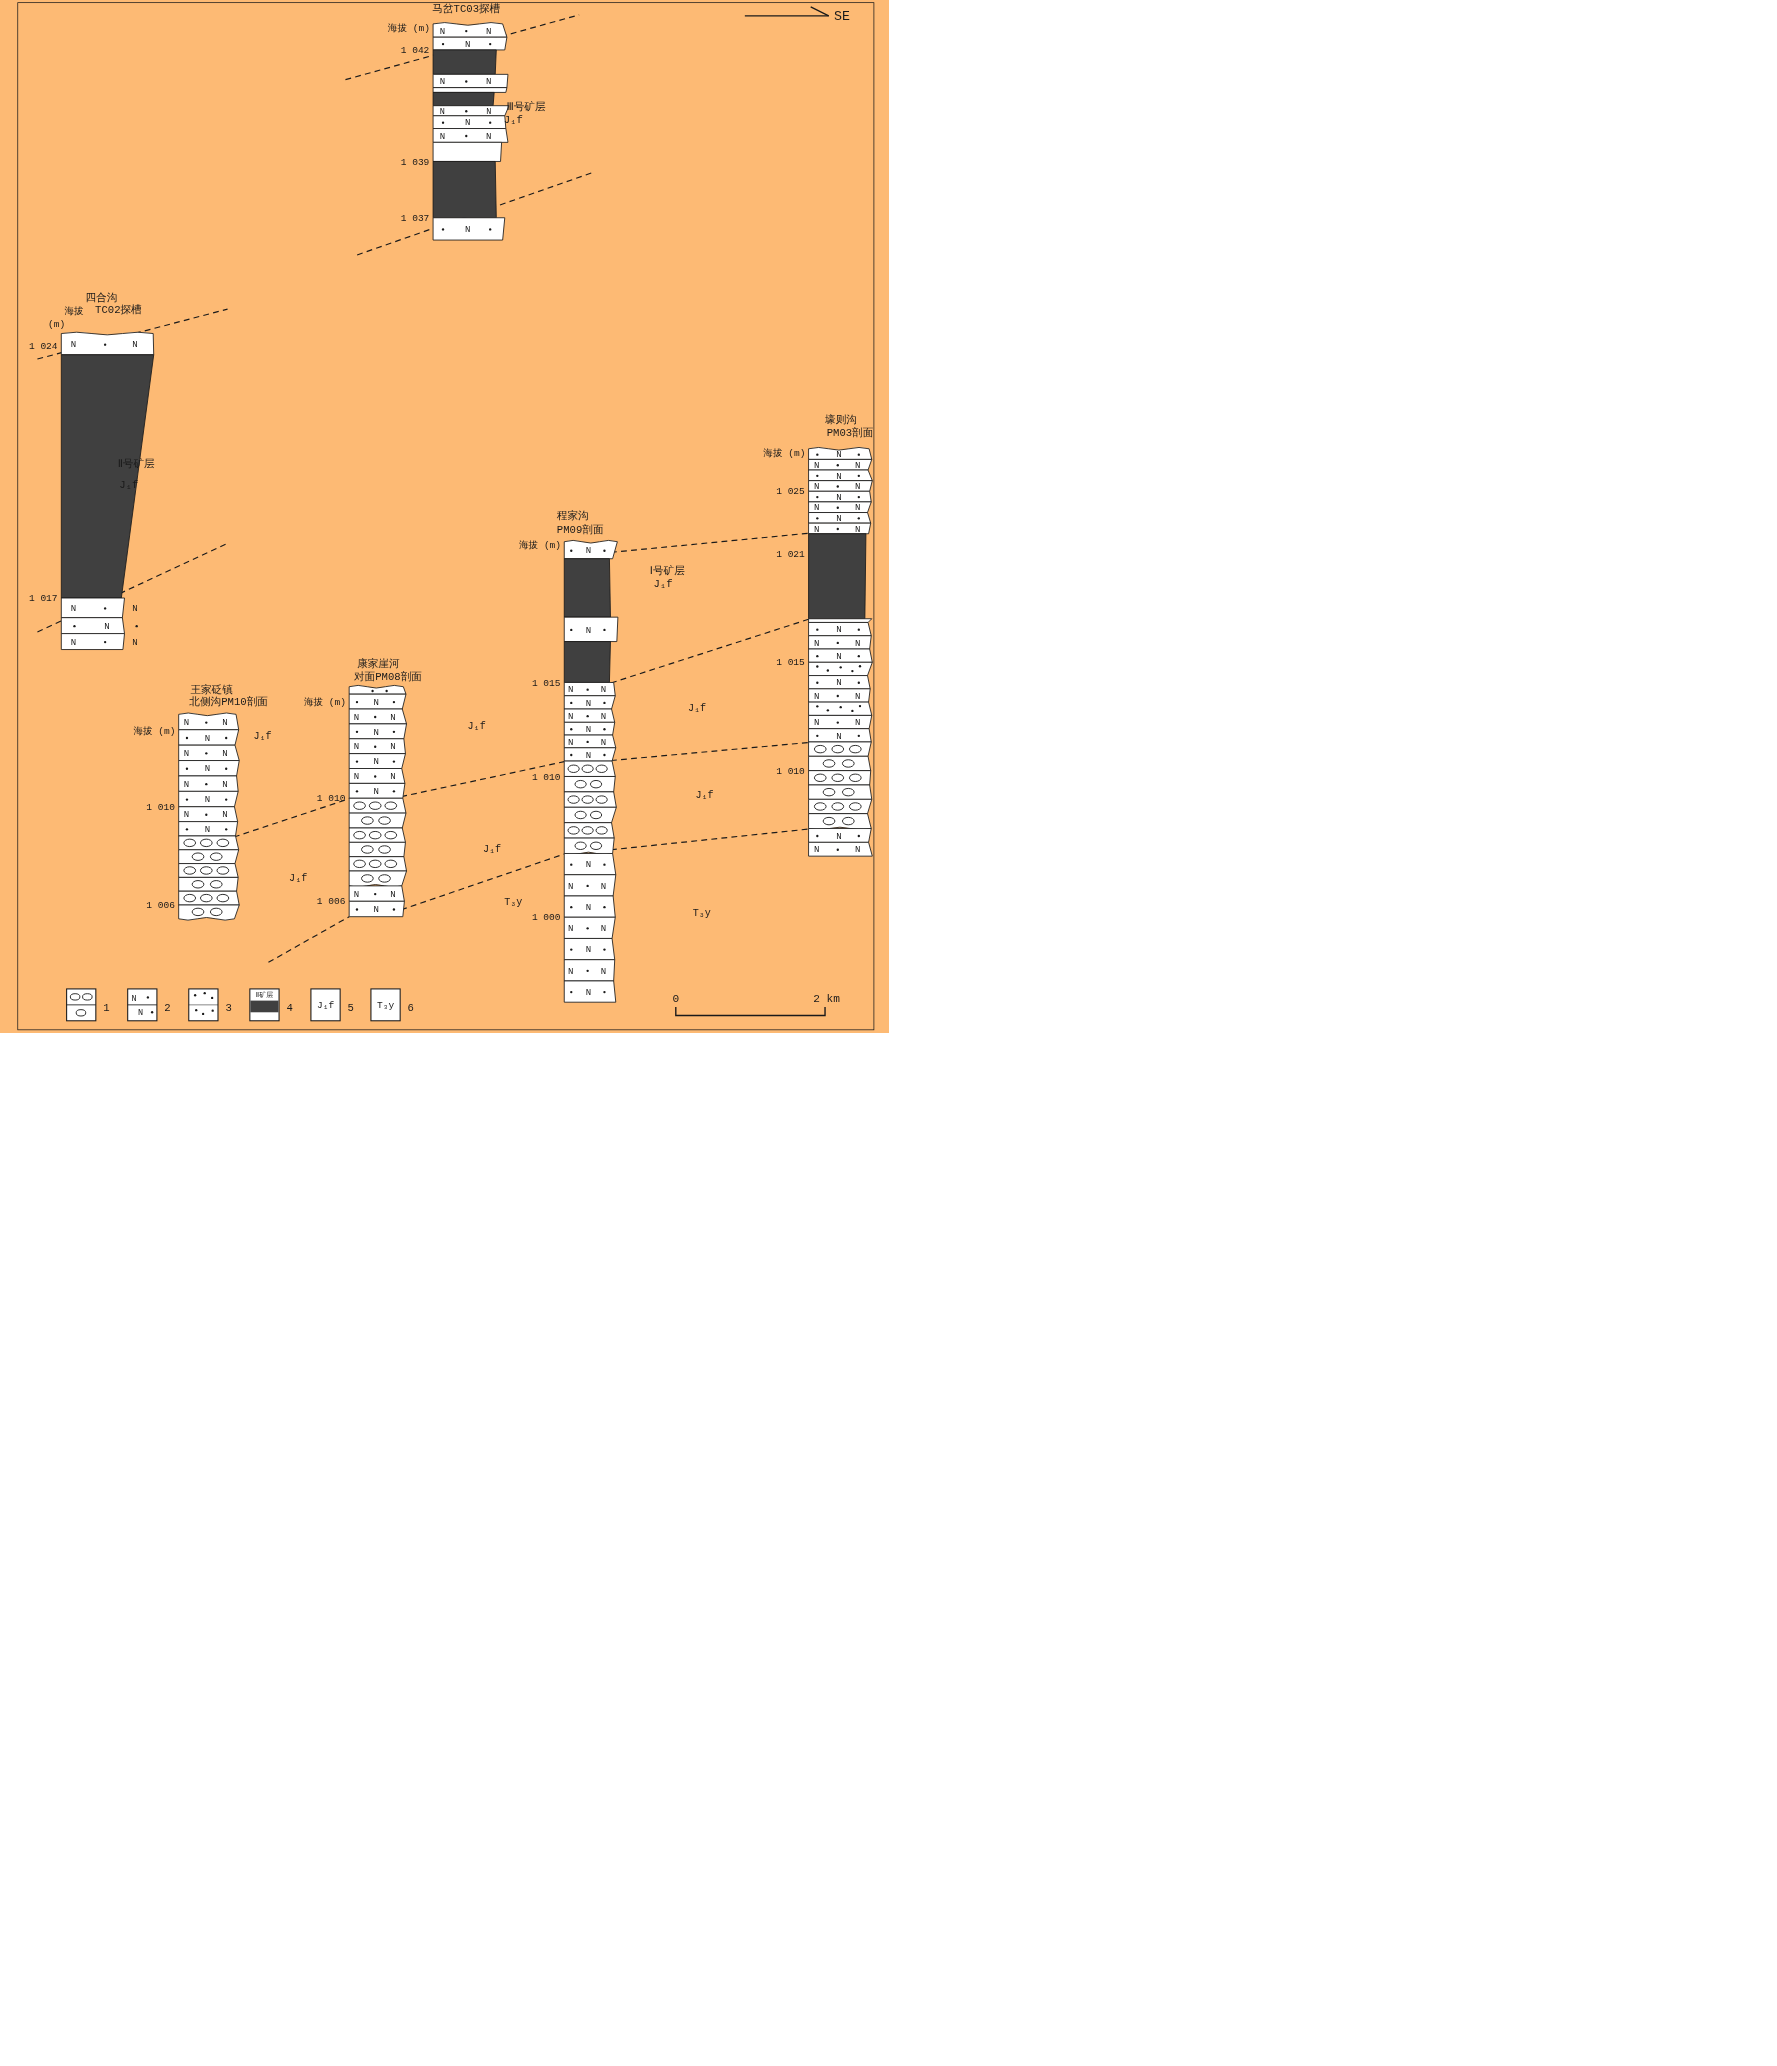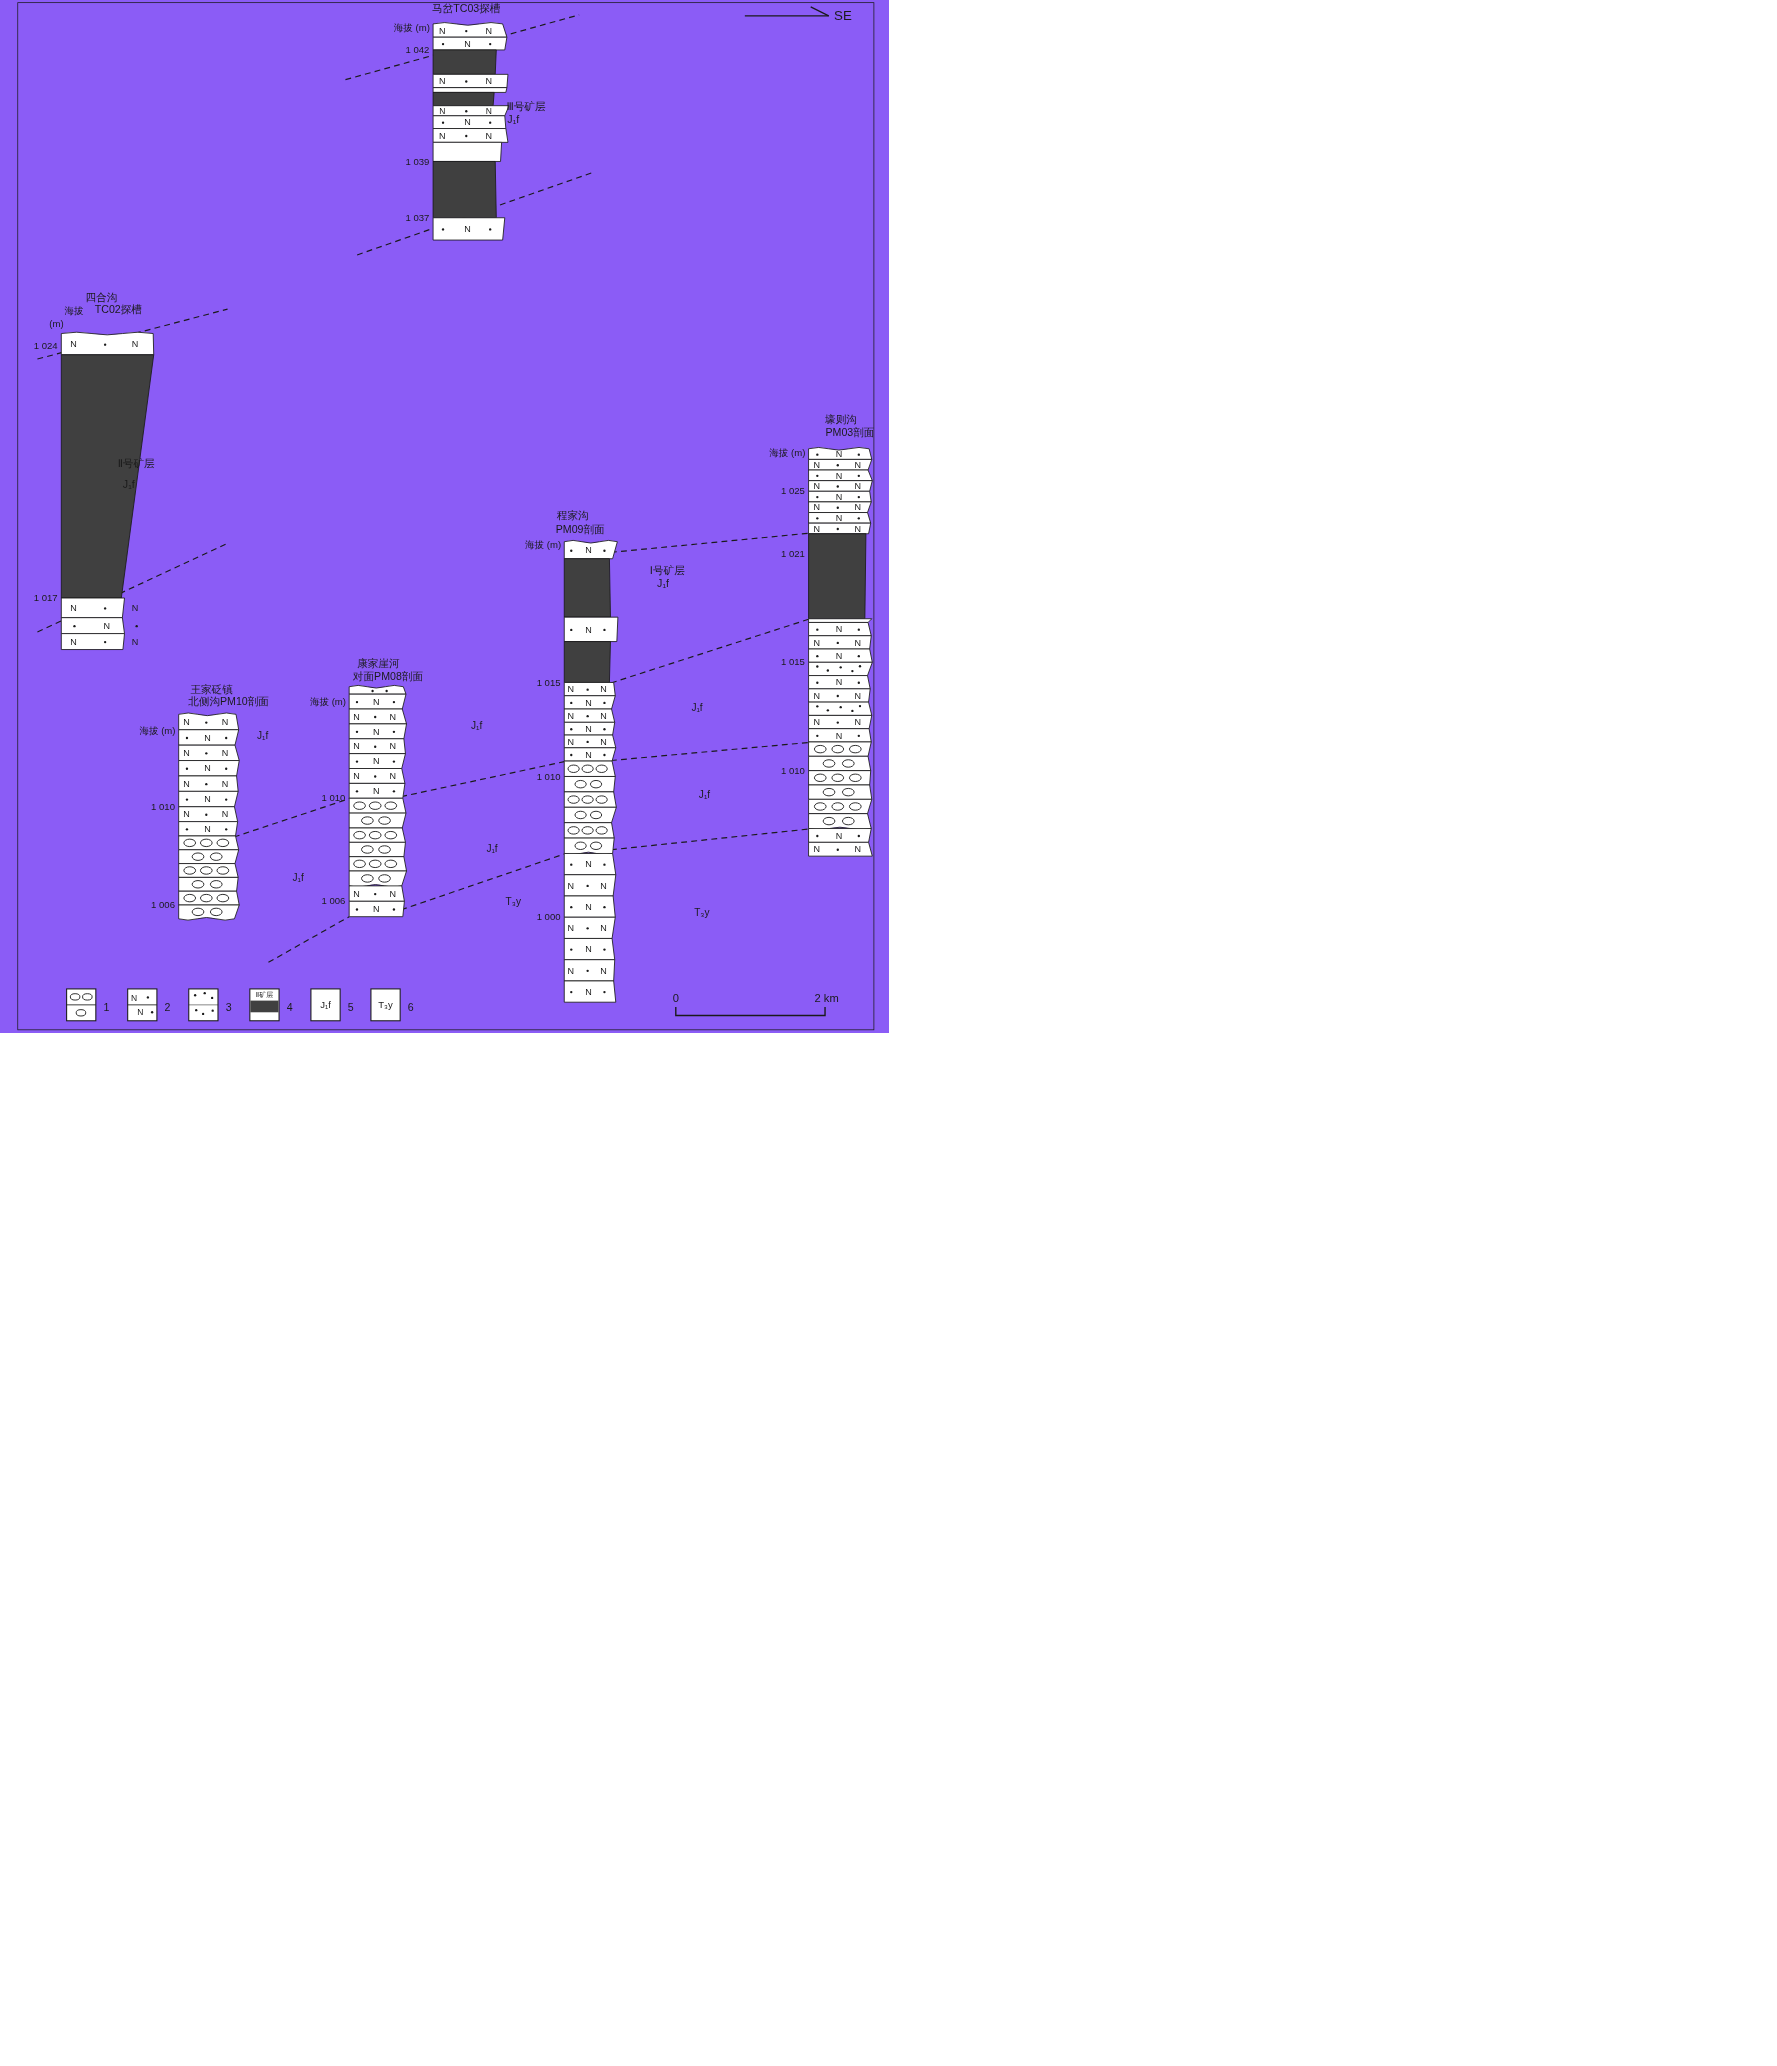--- a/index.html
+++ b/index.html
@@ -1,17 +1,17 @@
 <!DOCTYPE html>
 <html style="font-size:8.5px"><head>
 <meta charset="utf-8">
 <style>
   html,body{margin:0;padding:0;background:#ffffff;}
-  .stage{position:relative;width:889px;height:1033px;background:#8b5cf6;
-         font-family:Liberation Sans, sans-serif;}
+  .stage{position:relative;width:889px;height:1033px;background:#fdba74;
+         font-family:Liberation Mono, monospace;}
   svg{position:absolute;left:0;top:0;}
   svg text{fill:#1a1a1a;}
 </style>
 </head>
 <body>
 
 <div class="stage">
   <svg id="fig" width="889" height="1033" viewBox="0 0 1673 1945">
     <g id="g-dashes">
         <line x1="650" y1="150" x2="1090" y2="28" stroke="#1a1a1a" stroke-width="2.2" stroke-dasharray="11 8"></line>

